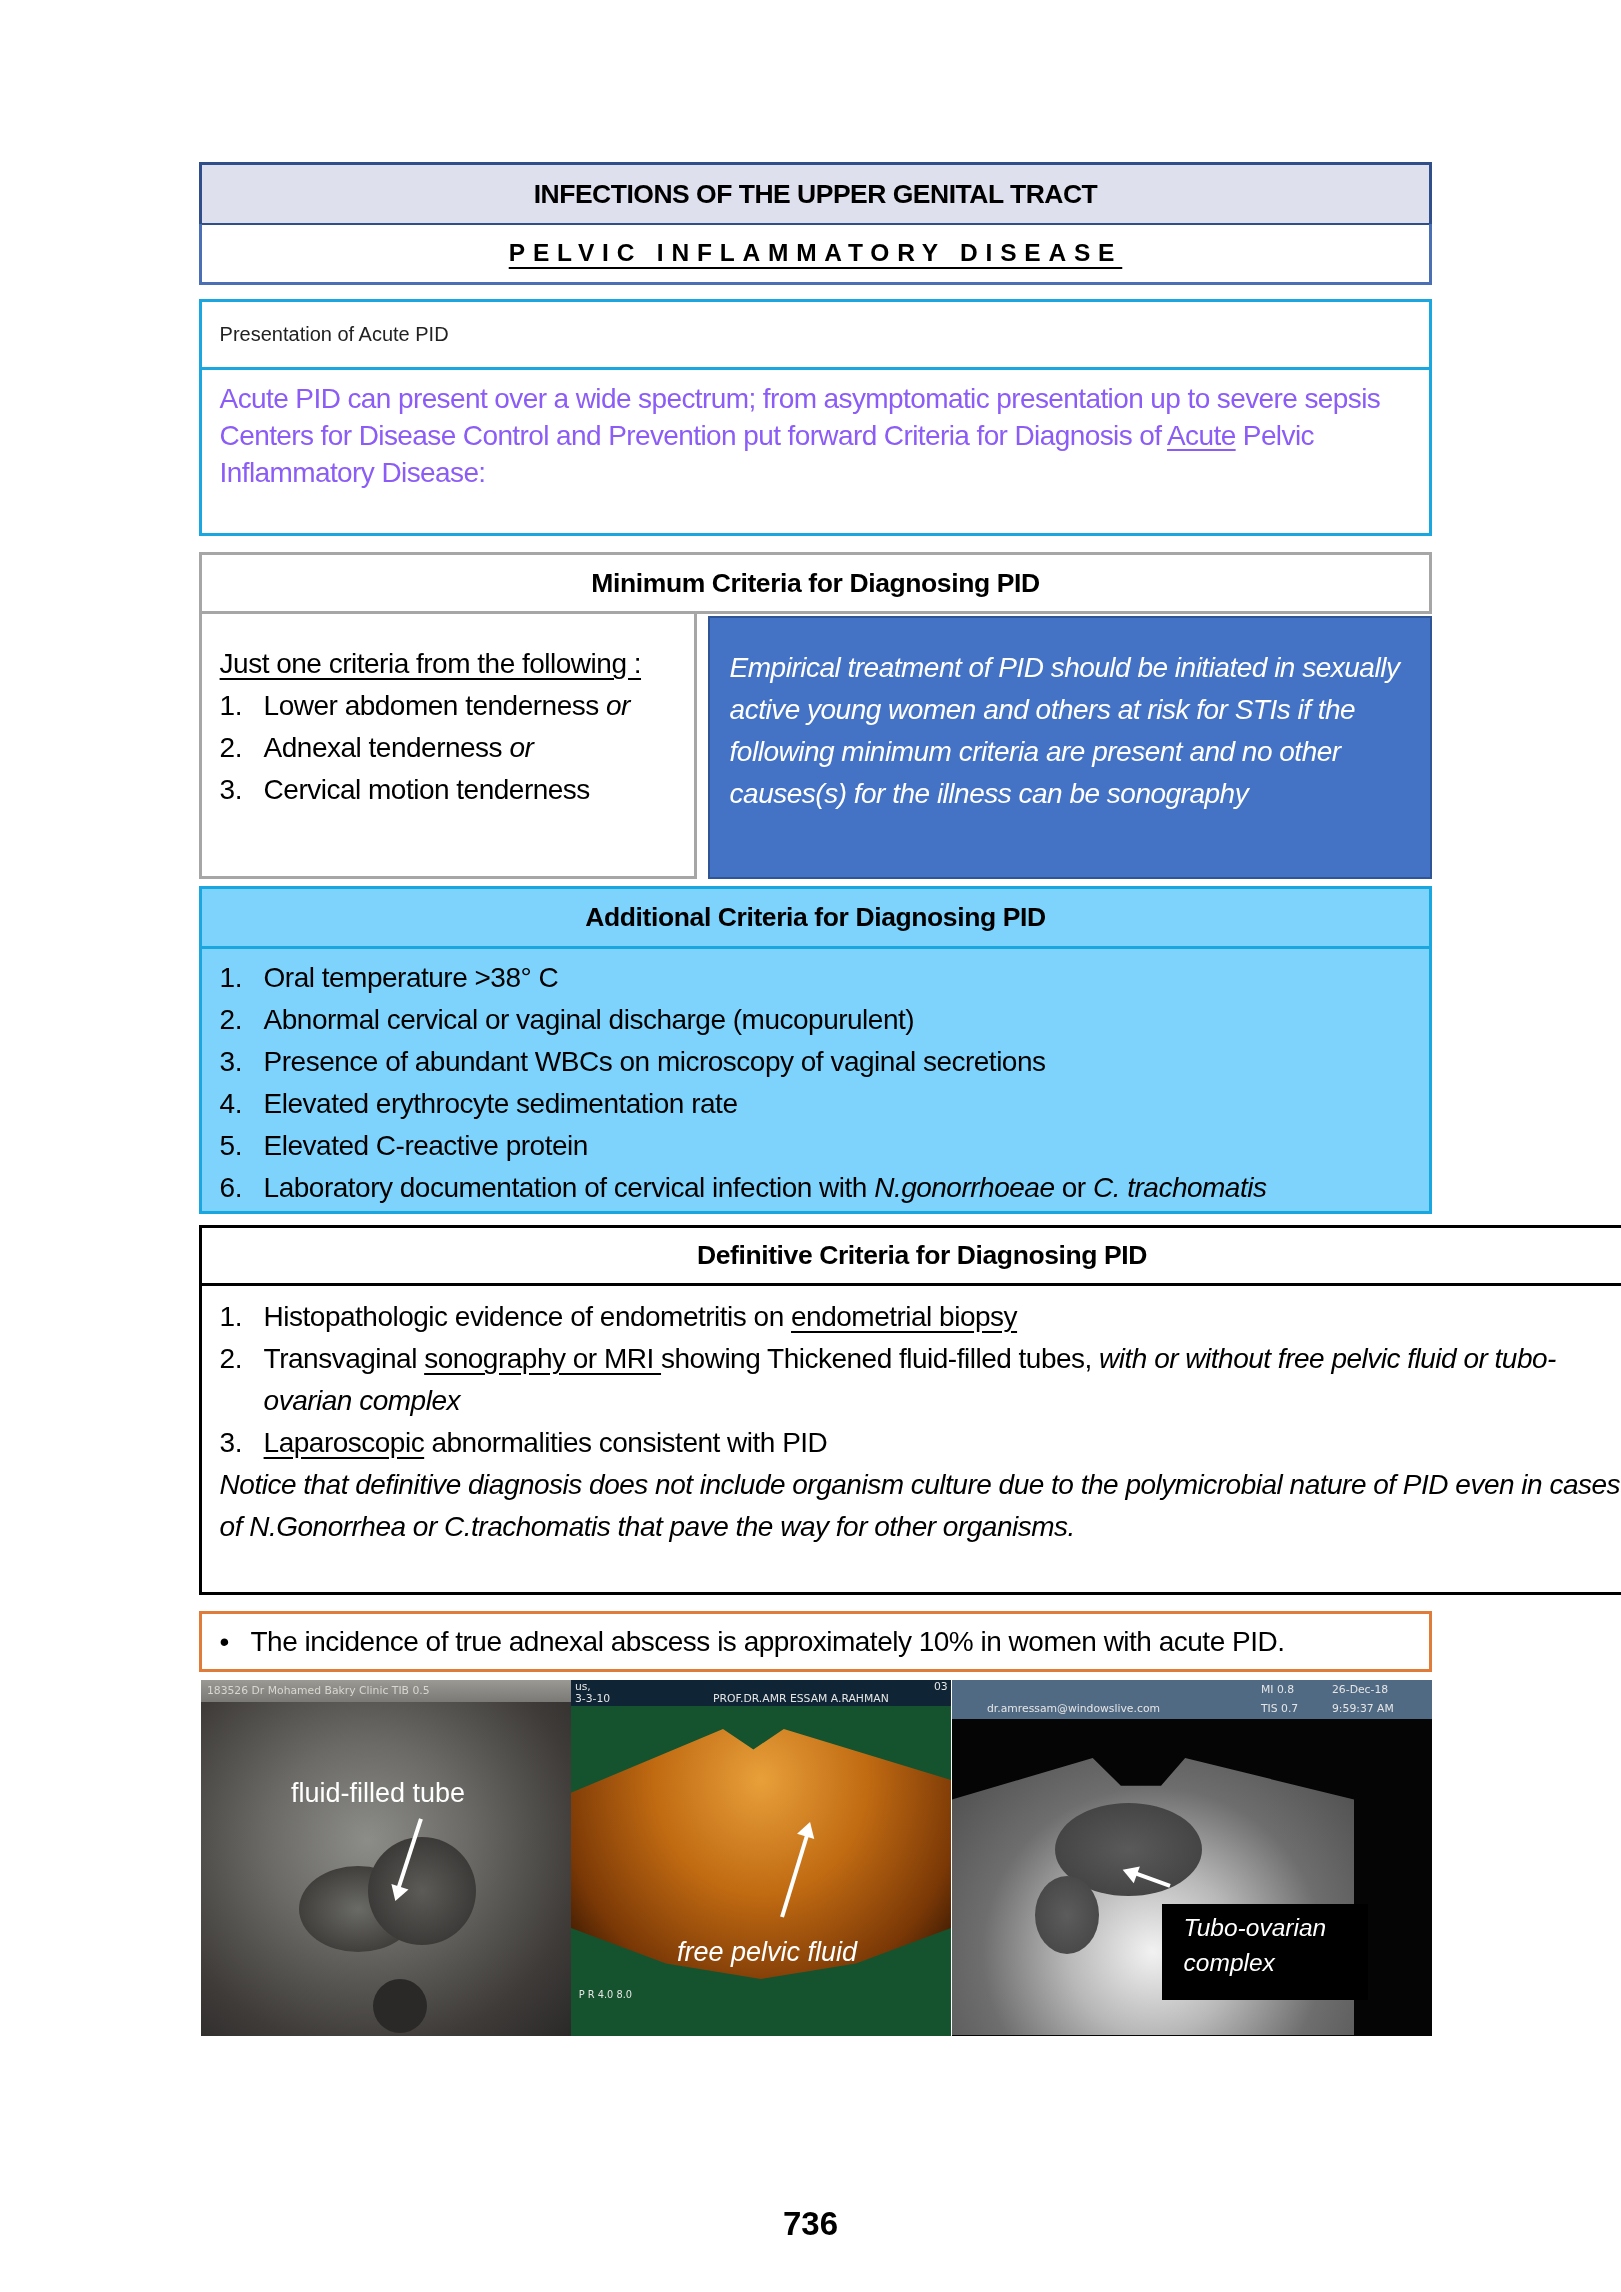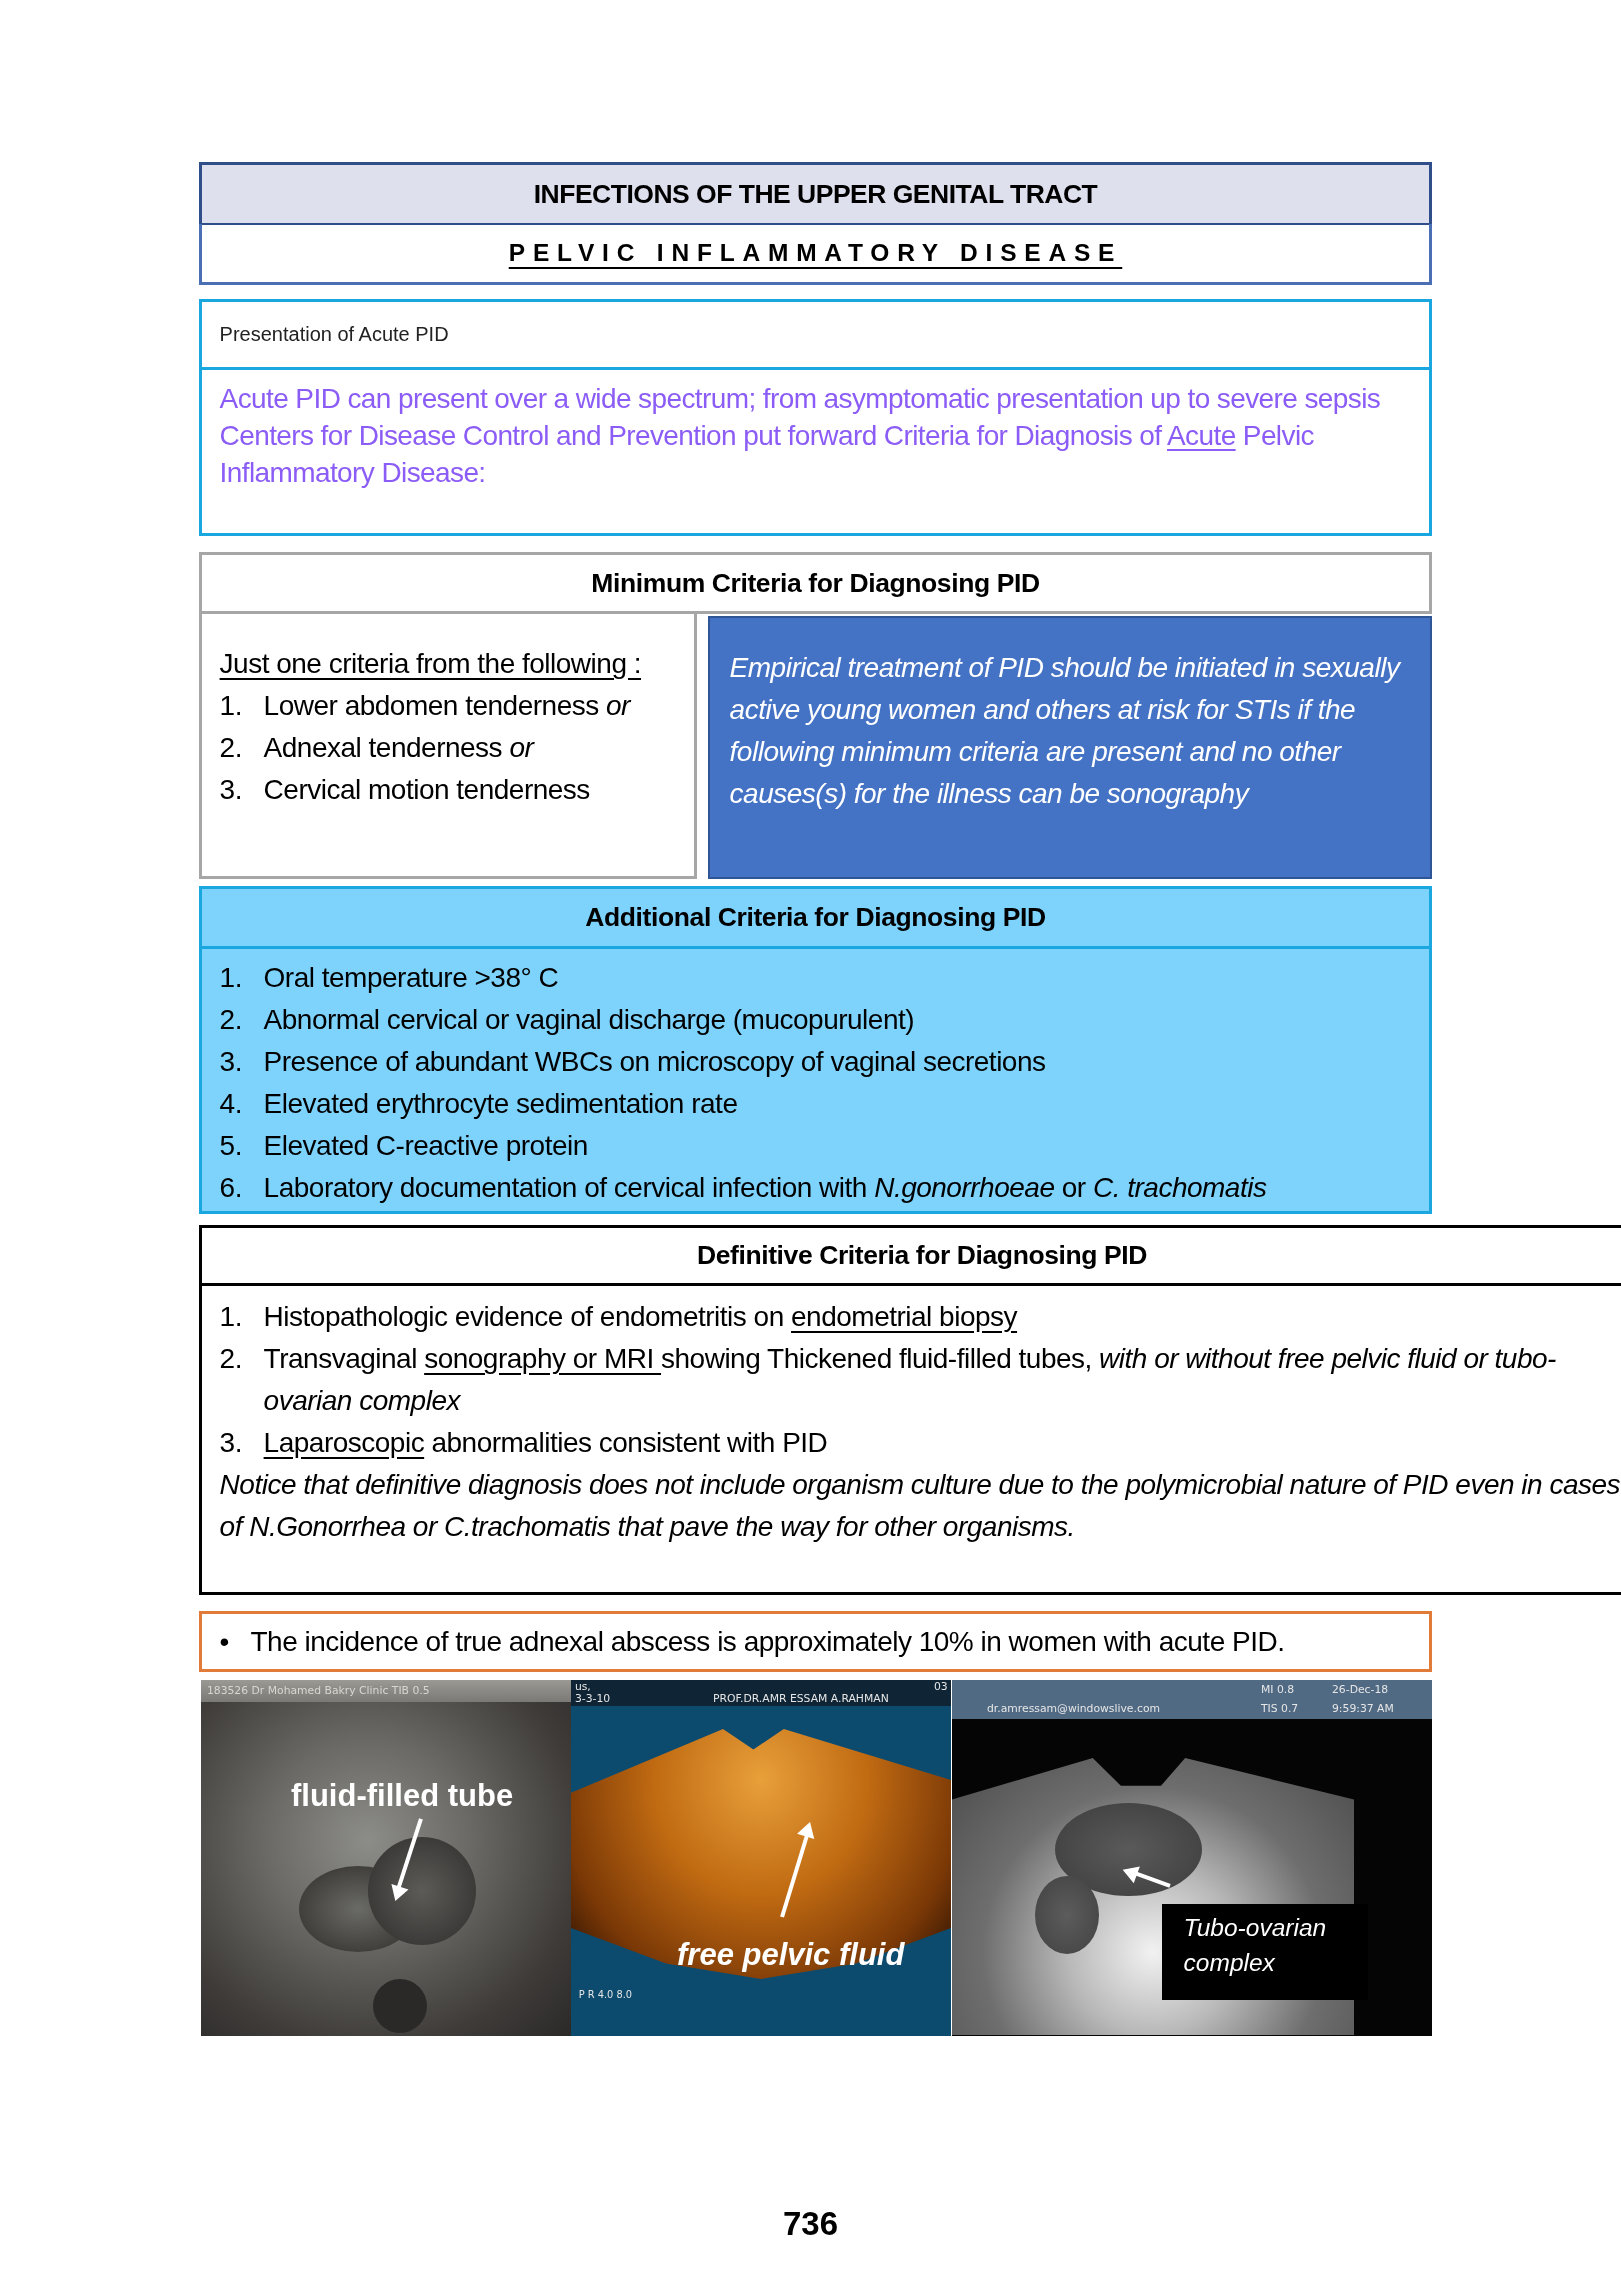--- a/index.html
+++ b/index.html
@@ -52,29 +52,29 @@
   .li .t { flex: 1; }
 
   
   #note { left: 199px; top: 1611px; width: 1233px; height: 61px; border: 3.9px solid #e07b39;
           display: flex; align-items: center; padding-left: 17.6px; font-size: 28px; letter-spacing: -0.5px; }
   #note .bullet { margin-right: 21.6px; }
 
   
   .us { position: absolute; top: 1680px; height: 356px; overflow: hidden; }
   #us1 { left: 201px; width: 370px; background: radial-gradient(ellipse at 45% 45%, #8c8c88 0%, #6b6a66 35%, #3e3b39 75%, #2b2928 100%); }
-  #us2 { left: 571px; width: 380px; background: #0c4a6e; }
+  #us2 { left: 571px; width: 380px; background: #14532d; }
   #us3 { left: 952px; width: 480px; background: #050505; }
   .us-bar { position: absolute; left: 0; right: 0; top: 0; height: 37px; }
   #us1 .us-bar { background: linear-gradient(#9a9994, #7a7975); height: 21.6px; }
   #us2 .us-bar { background: #0f2536; height: 25.5px; }
   #us3 .us-bar { background: #506a84; height: 39px; }
   .us-txt { position: absolute; color: #e6e6e6; font-family: "DejaVu Sans", sans-serif; font-size: 10.8px; white-space: nowrap; }
   .cyst { position: absolute; border-radius: 50%; }
-  .label-overlay { position: absolute; color: #fff; font-size: 31px; white-space: nowrap; font-weight: bold; }
+  .label-overlay { position: absolute; color: #fff; font-size: 27px; white-space: nowrap; }
   .arrow { position: absolute; height: 3.9px; background: #fff; transform-origin: 0 50%; }
   .arrow::after { content: ""; position: absolute; right: -5.9px; top: -7.8px; border-left: 15.7px solid #fff;
                   border-top: 9.8px solid transparent; border-bottom: 9.8px solid transparent; }
 
   #page-num { left: 0; width: 1621px; top: 2205px; text-align: center; font-size: 33px; font-weight: bold; font-family: "Liberation Sans", sans-serif; }
 </style>
 </head>
 <body>
 
 <div id="hdr-top" class="abs narrow">

